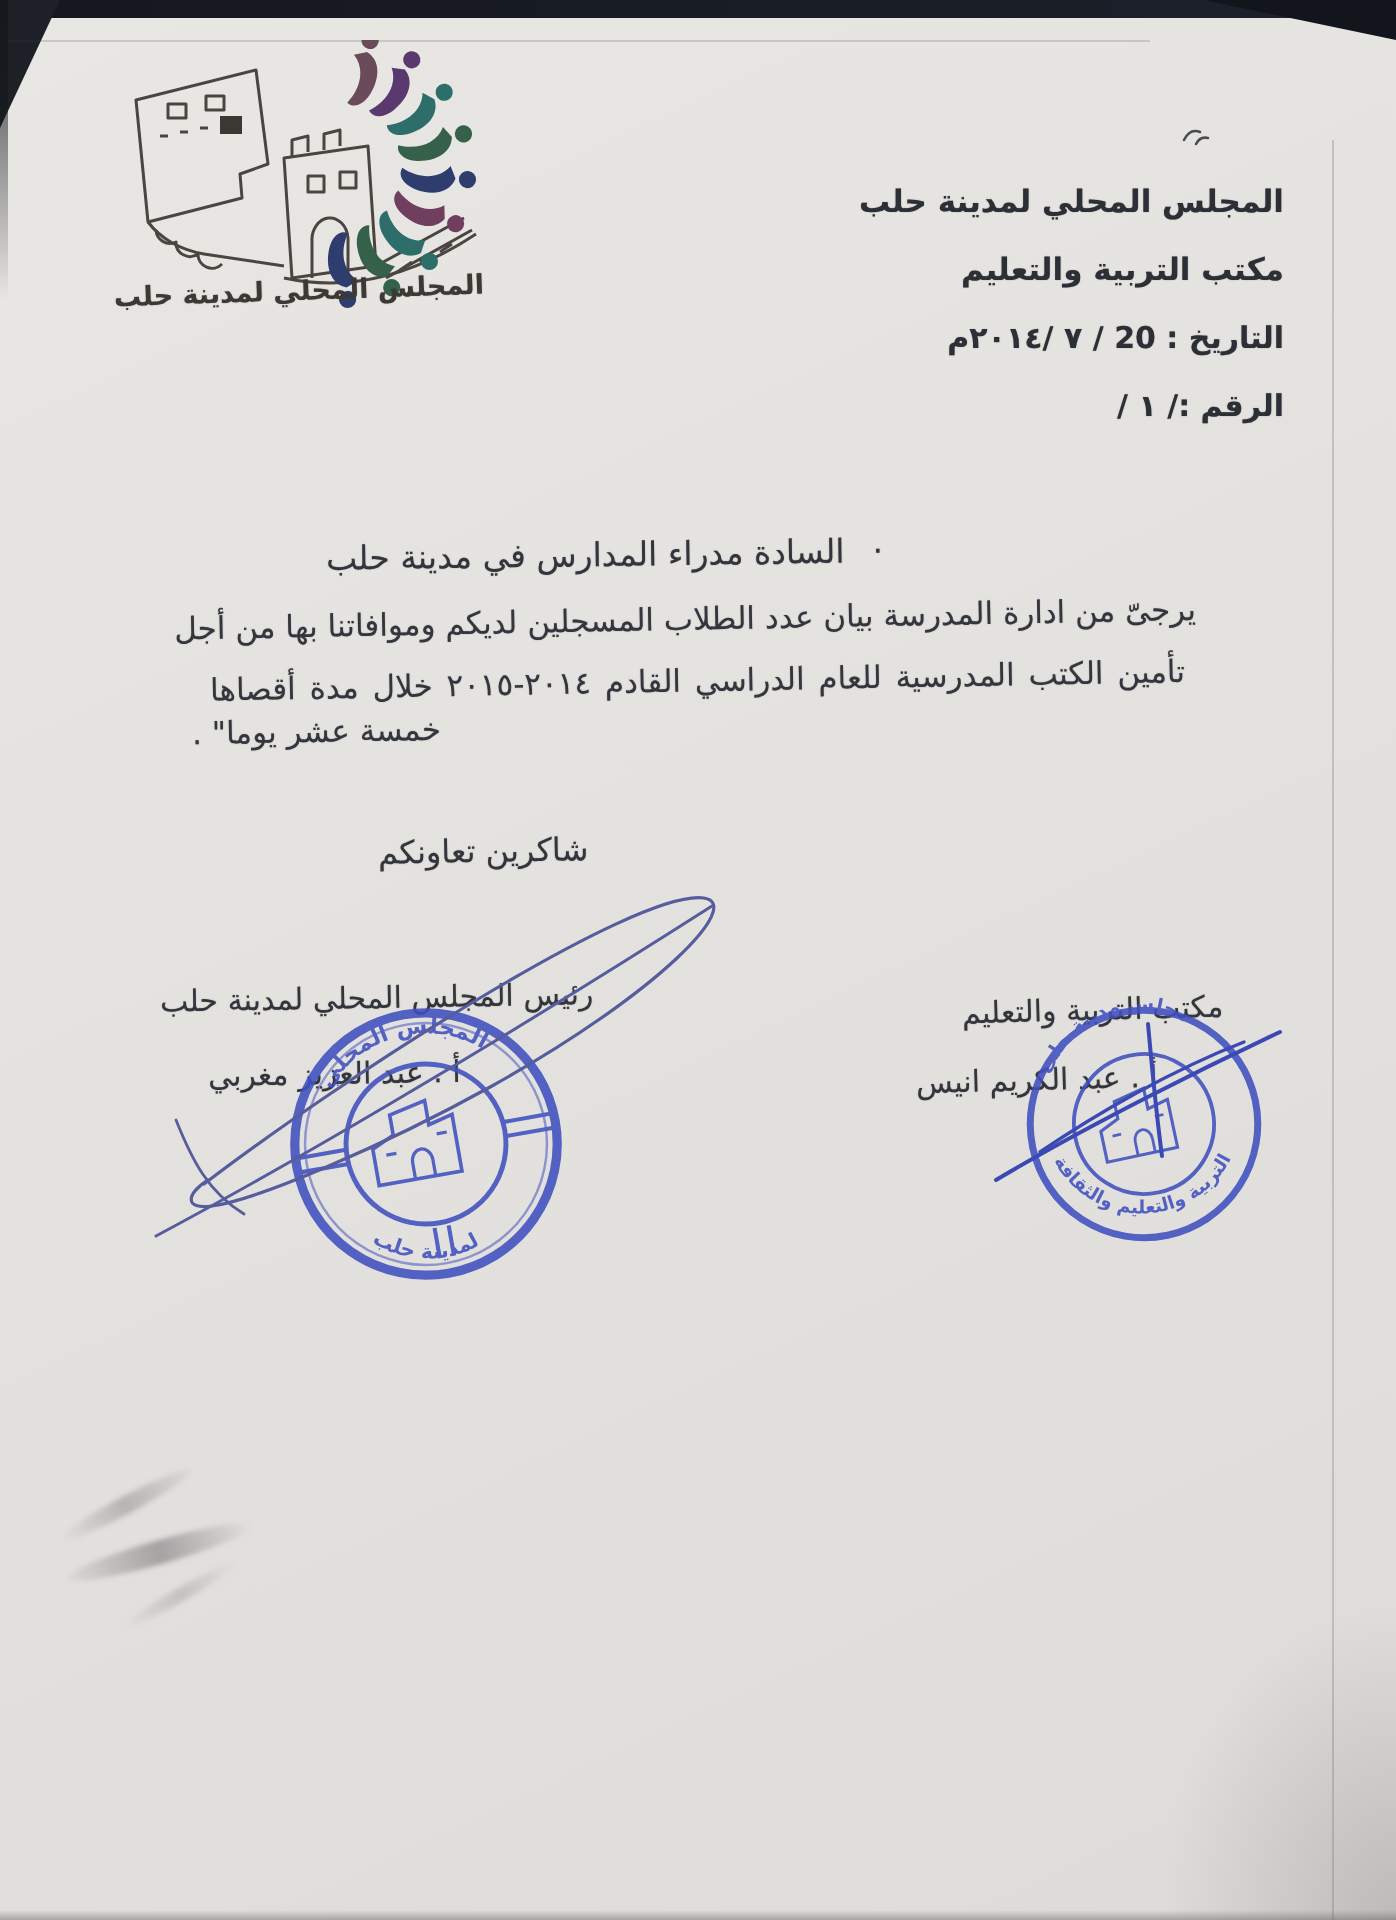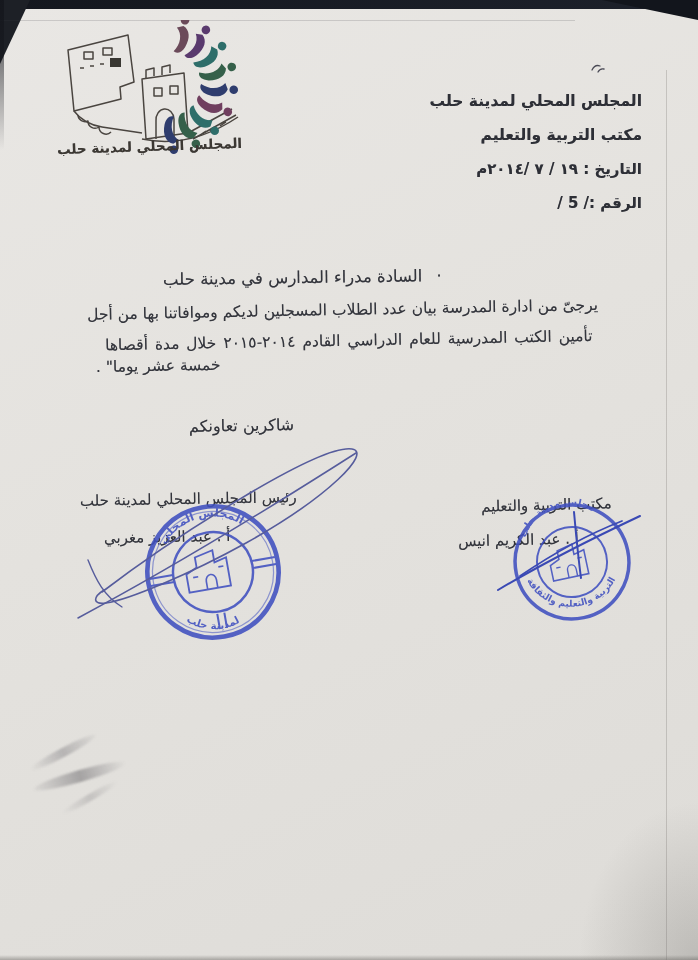--- a/index.html
+++ b/index.html
@@ -115,22 +115,22 @@
       <g transform="translate(122.4,113.8) rotate(175)" fill="#2f3d6e">
           <circle cx="0" cy="-16" r="4.3"></circle>
           <path d="M0,-10 C7,-8 10,0 7,10 C5,16 1,19 -3,17 C2,8 1,-2 -6,-7 Z"></path>
         </g>
     </g>
   </svg>
   <div class="t" style="left:42px;top:138px;width:215px;text-align:center;font-size:13.5px;font-weight:bold;color:#3c3833;transform:rotate(-2deg);">المجلس المحلي لمدينة حلب</div>
 
   <div class="t hdr" style="top:92px;">المجلس المحلي لمدينة حلب</div>
   <div class="t hdr" style="top:126px;">مكتب التربية والتعليم</div>
-  <div class="t hdr" style="top:160px;font-size:15px;">التاريخ :  ١٩ /  ٧ /٢٠١٤م</div>
-  <div class="t hdr" style="top:194px;font-size:15px;">الرقم :/  5  /</div>
+  <div class="t hdr" style="top:160px;font-size:15px;">التاريخ :  20 /  ٧ /٢٠١٤م</div>
+  <div class="t hdr" style="top:194px;font-size:15px;">الرقم :/  ١  /</div>
 
   <div class="t" style="top:268px;right:256px;font-size:16.5px;color:#33353c;transform:rotate(-0.8deg);">
     <span style="padding-left:14px;">·</span><span>السادة مدراء المدارس في مدينة حلب</span>
   </div>
   <div class="t body-line" style="top:296px;right:100px;transform:rotate(-1.1deg);transform-origin:right center;">يرجىّ من ادارة المدرسة بيان عدد الطلاب المسجلين لديكم وموافاتنا بها من أجل</div>
   <div class="t body-line" style="top:327px;right:106px;transform:rotate(-1.1deg);transform-origin:right center;word-spacing:2px;">تأمين الكتب المدرسية للعام الدراسي القادم ٢٠١٤-٢٠١٥ خلال مدة أقصاها</div>
   <div class="t body-line" style="top:357px;left:96px;transform:rotate(-1deg);">خمسة عشر يوما" .</div>
   <div class="t" style="top:416px;right:404px;font-size:16px;transform:rotate(-1deg);">شاكرين تعاونكم</div>
 
   <div class="t" style="top:490px;left:80px;font-size:15px;transform:rotate(-1deg);">رئيس المجلس المحلي لمدينة حلب</div>

